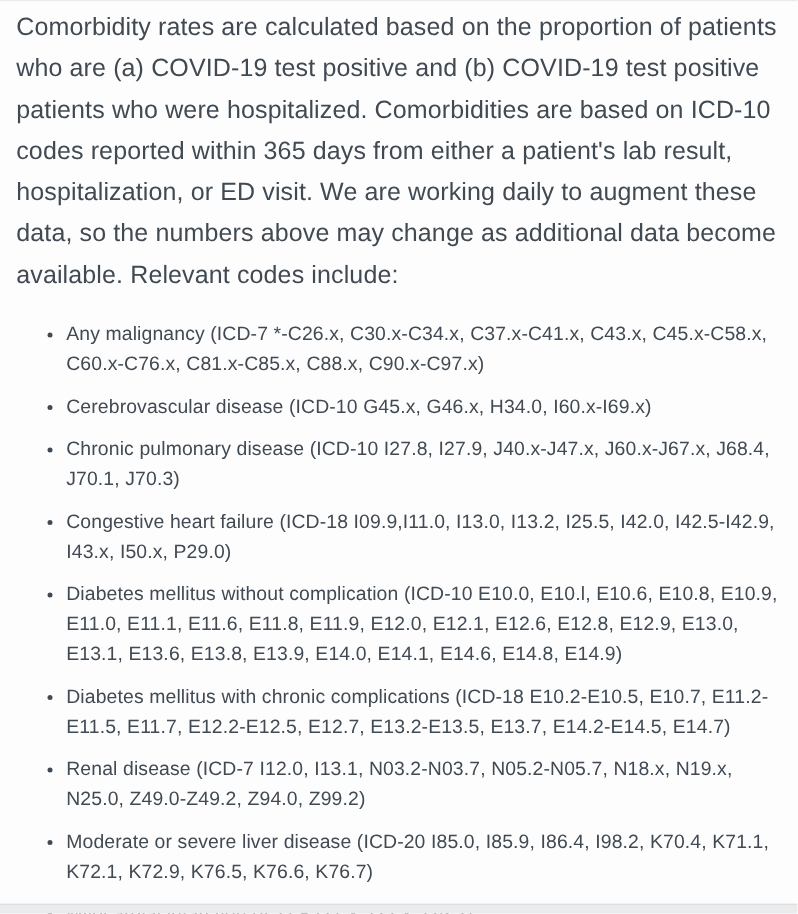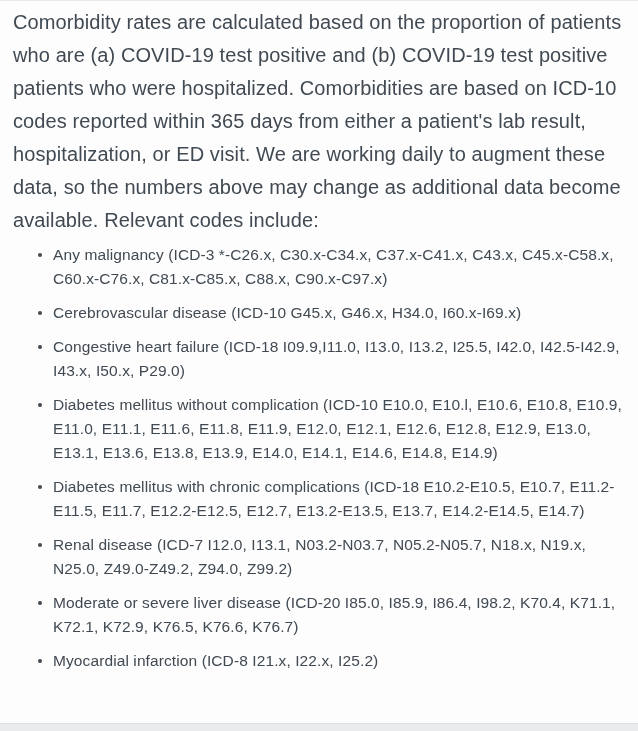--- a/index.html
+++ b/index.html
@@ -12,21 +12,21 @@
     box-sizing: border-box;
     overflow: hidden;
     position: relative;
     background: #fdfdfe;
     border-top: 1px solid #ebebed;
     font-family: "Liberation Sans", sans-serif;
     color: #414a52;
     -webkit-font-smoothing: antialiased;
   }
   .intro {
-    margin: 5px 10px 6px 13px;
+    margin: 5px 10px 19px 13px;
     font-size: 20px;
     line-height: 33px;
     letter-spacing: 0.1px;
     font-weight: 400;
   }
   .codes {
     margin: 0;
     padding: 0 14px 0 53px;
     list-style: none;
   }
@@ -57,22 +57,23 @@
     border-top: 1px solid #dedfe1;
   }
 </style>
 </head>
 <body>
 
 <div>
   <p class="intro">Comorbidity rates are calculated based on the proportion of patients who are (a) COVID-19 test positive and (b) COVID-19 test positive patients who were hospitalized. Comorbidities are based on ICD-10 codes reported within 365 days from either a patient's lab result, hospitalization, or ED visit. We are working daily to augment these data, so the numbers above may change as additional data become available. Relevant codes include:</p>
 
   <ul class="codes">
-    <li>Any malignancy (ICD-3 *-C26.x, C30.x-C34.x, C37.x-C41.x, C43.x, C45.x-C58.x, C60.x-C76.x, C81.x-C85.x, C88.x, C90.x-C97.x)</li>
+    <li>Any malignancy (ICD-7 *-C26.x, C30.x-C34.x, C37.x-C41.x, C43.x, C45.x-C58.x, C60.x-C76.x, C81.x-C85.x, C88.x, C90.x-C97.x)</li>
     <li>Cerebrovascular disease (ICD-10 G45.x, G46.x, H34.0, I60.x-I69.x)</li>
+    <li>Chronic pulmonary disease (ICD-10 I27.8, I27.9, J40.x-J47.x, J60.x-J67.x, J68.4, J70.1, J70.3)</li>
     <li>Congestive heart failure (ICD-18 I09.9,I11.0, I13.0, I13.2, I25.5, I42.0, I42.5-I42.9, I43.x, I50.x, P29.0)</li>
     <li>Diabetes mellitus without complication (ICD-10 E10.0, E10.l, E10.6, E10.8, E10.9, E11.0, E11.1, E11.6, E11.8, E11.9, E12.0, E12.1, E12.6, E12.8, E12.9, E13.0, E13.1, E13.6, E13.8, E13.9, E14.0, E14.1, E14.6, E14.8, E14.9)</li>
     <li>Diabetes mellitus with chronic complications (ICD-18 E10.2-E10.5, E10.7, E11.2-E11.5, E11.7, E12.2-E12.5, E12.7, E13.2-E13.5, E13.7, E14.2-E14.5, E14.7)</li>
     <li>Renal disease (ICD-7 I12.0, I13.1, N03.2-N03.7, N05.2-N05.7, N18.x, N19.x, N25.0, Z49.0-Z49.2, Z94.0, Z99.2)</li>
     <li>Moderate or severe liver disease (ICD-20 I85.0, I85.9, I86.4, I98.2, K70.4, K71.1, K72.1, K72.9, K76.5, K76.6, K76.7)</li>
     <li>Myocardial infarction (ICD-8 I21.x, I22.x, I25.2)</li>
   </ul>
 
   <div class="bottom-band"></div>
 </div>

